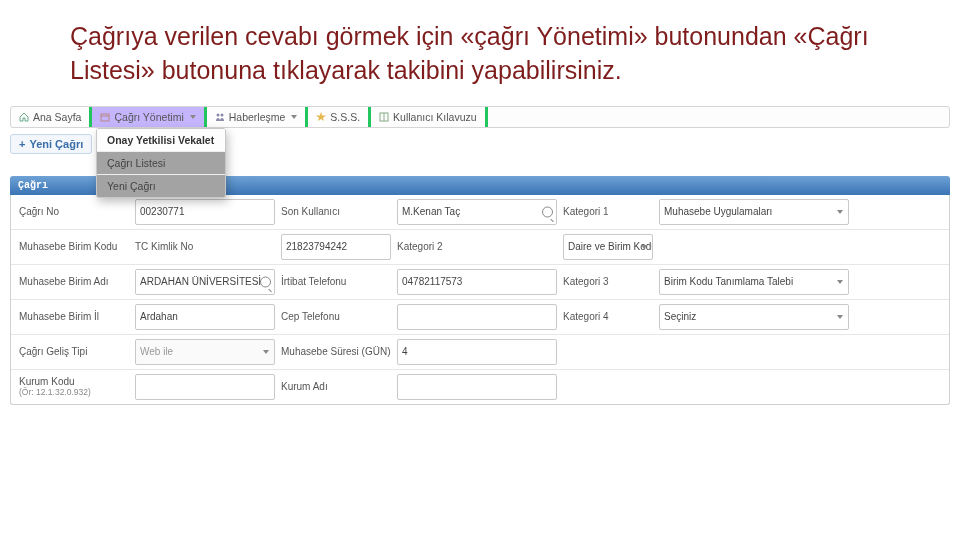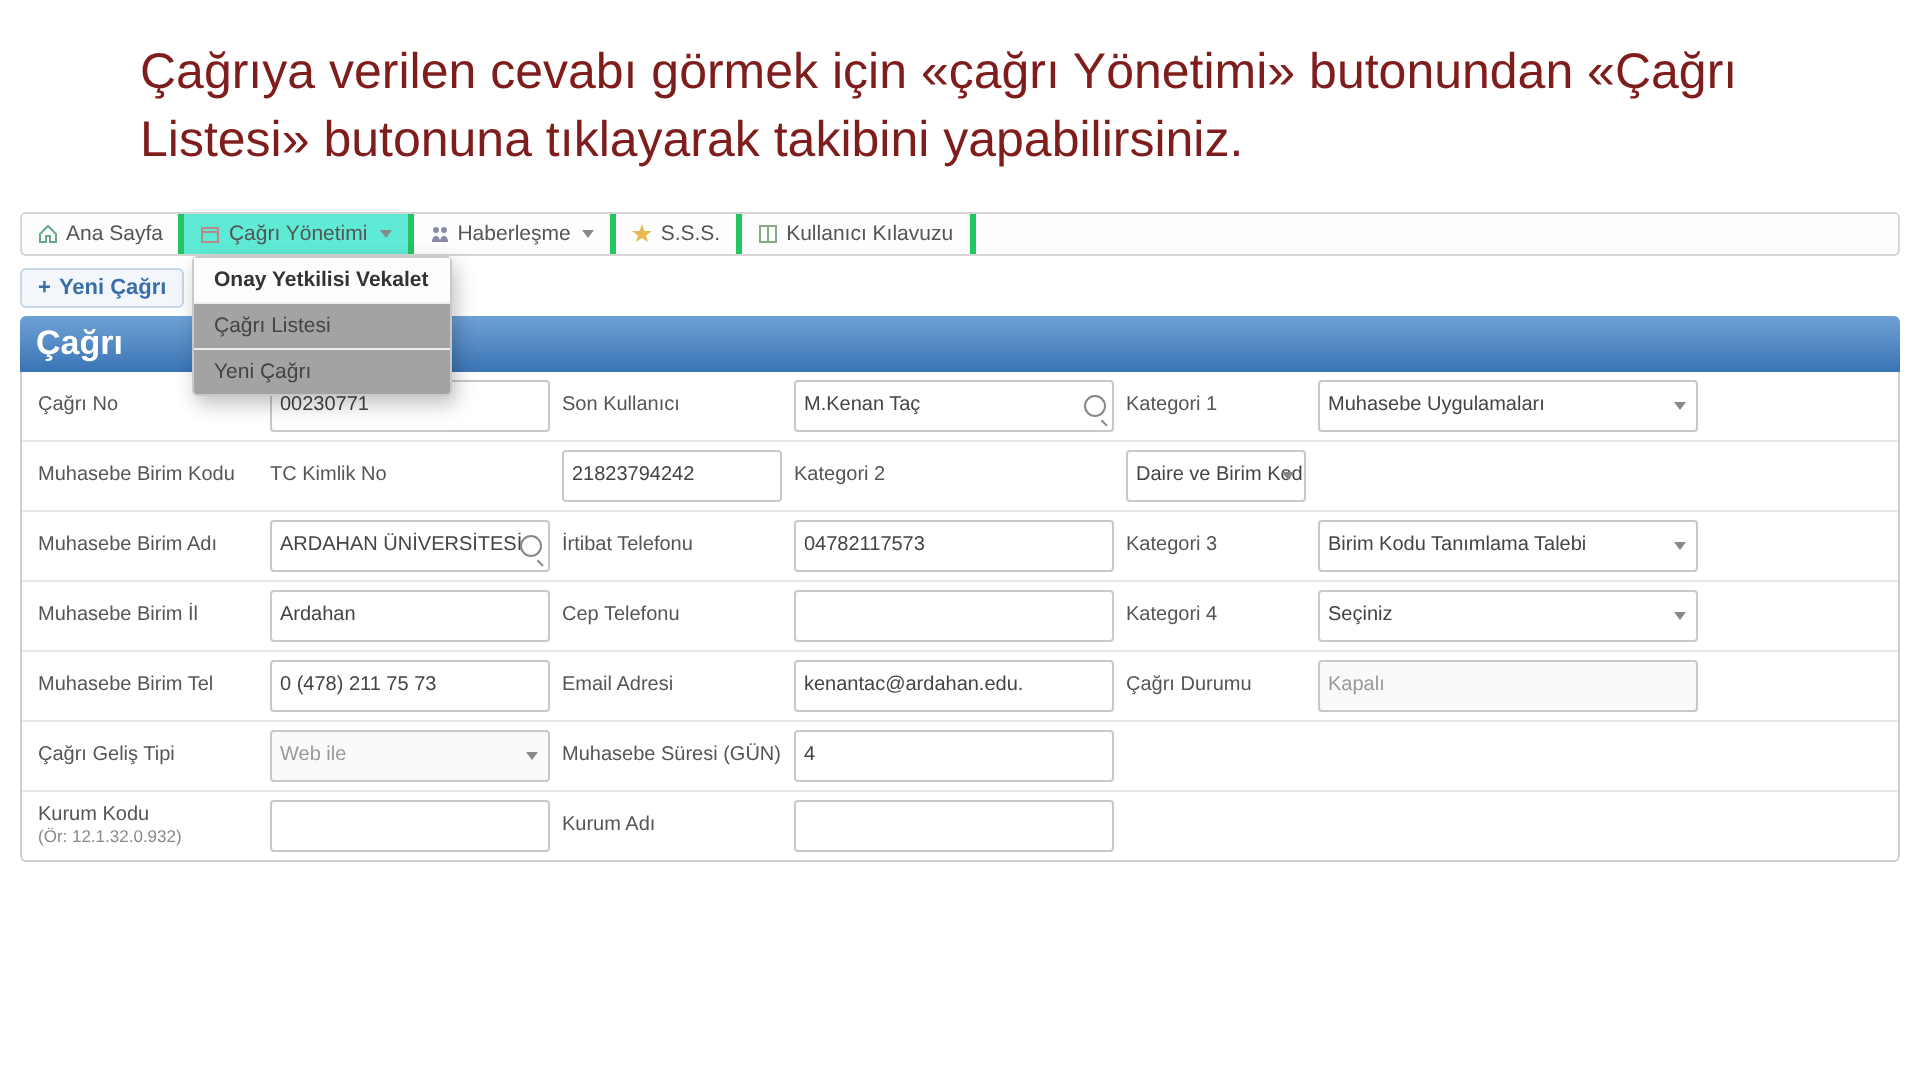--- a/index.html
+++ b/index.html
@@ -33,21 +33,21 @@
   }
   .menubar .mitem {
     display: flex;
     align-items: center;
     gap: 4px;
     padding: 0 8px;
     height: 100%;
     border-right: 3px solid #22c55e;
     cursor: pointer;
   }
-  .menubar .mitem.active { background: #5eead4; }
+  .menubar .mitem.active { background: #c4b5fd; }
   .micon { display:inline-flex; width:10px; height:10px; }
   .caret {
     display:inline-block;
     width:0;height:0;
     border-left:3px solid transparent;
     border-right:3px solid transparent;
     border-top:4px solid #888;
     margin-left:2px;
   }
   .dropdown {
@@ -79,27 +79,28 @@
     font-weight:600;
     color:#3a6ea8;
     background:#f3f7fc;
     border:1px solid #c7d7ea;
     border-radius:3px;
     padding:3px 8px;
     cursor:pointer;
   }
   .plus { color:#3a6ea8; font-weight:bold; }
   .panel-hd {
-    margin-top:4px;
+    margin-top:22px;
     background:linear-gradient(#6ea2d6,#3a74b4);
     color:#fff;
-    font-size:17px;
+    font-size:10px;
     font-weight:600;
     padding:4px 8px;
     border-radius:3px 3px 0 0;
+    font-family:Liberation Mono, monospace;
   }
   .panel-body {
     border:1px solid #d0d0d0;
     border-top:none;
     border-radius:0 0 3px 3px;
     font-size:10px;
     color:#555;
   }
   .row {
     display:grid;
@@ -254,28 +255,20 @@
 
     <div class="row">
       <div class="lbl">Muhasebe Birim İl</div>
       <div class="field">Ardahan</div>
       <div class="lbl">Cep Telefonu</div>
       <div class="field"></div>
       <div class="lbl">Kategori 4</div>
       <div class="field select">Seçiniz</div>
     </div>
 
-    <div class="row">
-      <div class="lbl">Muhasebe Birim Tel</div>
-      <div class="field">0 (478) 211 75 73</div>
-      <div class="lbl">Email Adresi</div>
-      <div class="field">kenantac@ardahan.edu.</div>
-      <div class="lbl">Çağrı Durumu</div>
-      <div class="field ro">Kapalı</div>
-    </div>
 
     <div class="row">
       <div class="lbl">Çağrı Geliş Tipi</div>
       <div class="field select ro">Web ile</div>
       <div class="lbl">Muhasebe Süresi (GÜN)</div>
       <div class="field">4</div>
       <div></div>
         <div></div>
     </div>
 

